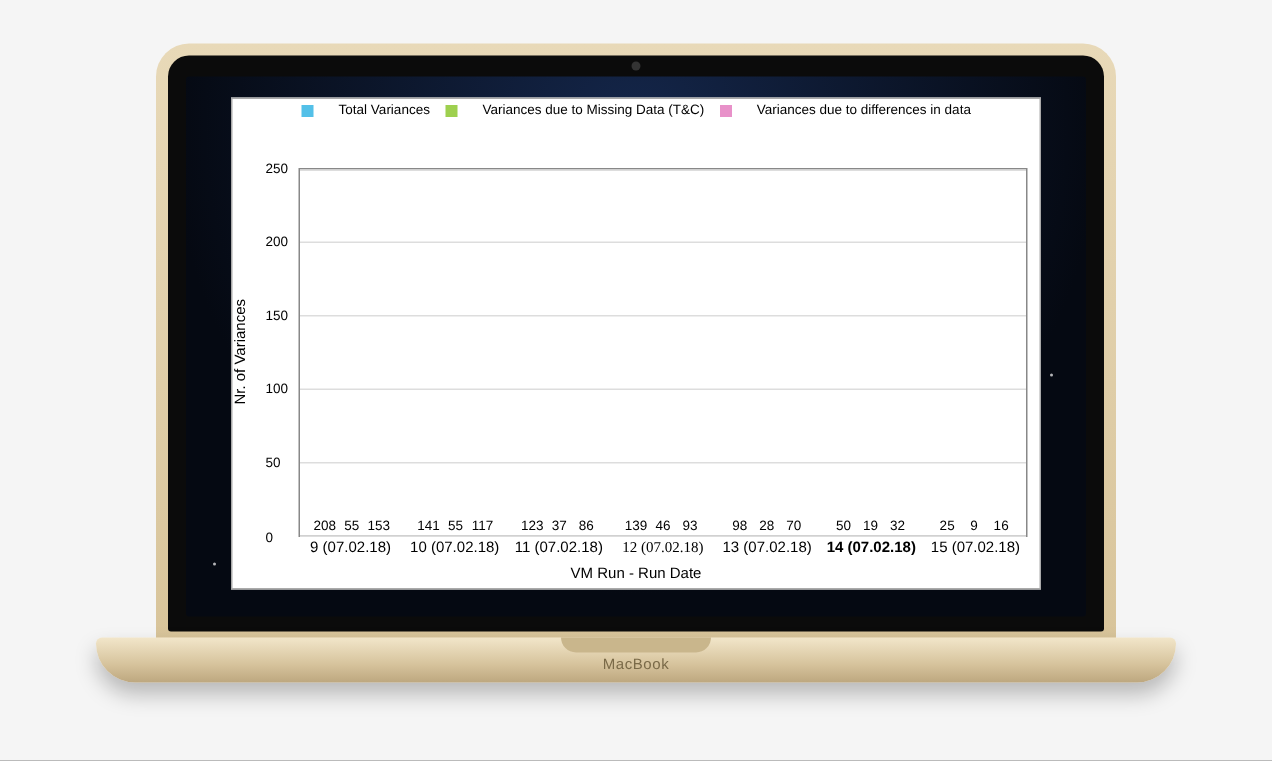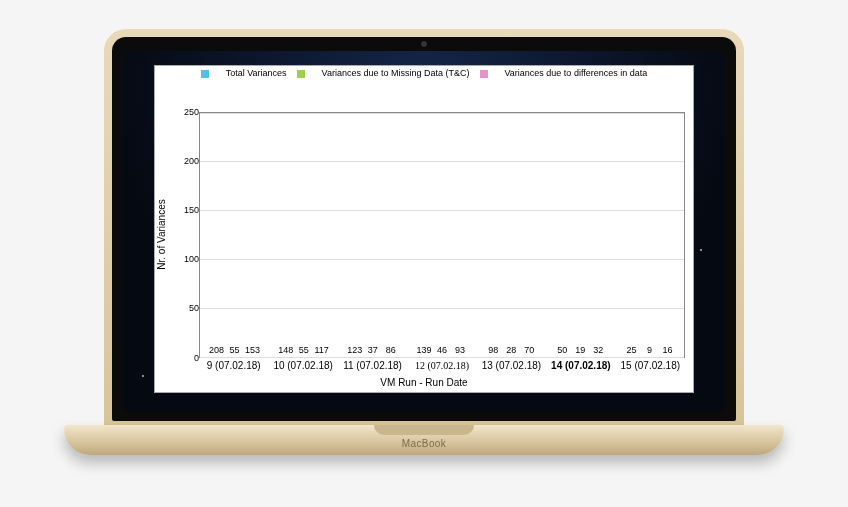--- a/index.html
+++ b/index.html
@@ -16,21 +16,21 @@
   .notch{position:absolute;top:0;left:50%;transform:translateX(-50%);width:100px;height:10px;background:#c9b68c;border-radius:0 0 10px 10px}
   .brand{position:absolute;bottom:6px;left:50%;transform:translateX(-50%);font-size:10px;color:#7a6a48;letter-spacing:.4px}
   .title{text-align:center;font-weight:bold;font-size:15px;margin:6px 0 0 0}
   .legend{display:flex;justify-content:center;gap:10px;font-size:9px;margin-top:2px}
   .lg{display:flex;align-items:flex-end;gap:17px}
   .sw{width:8px;height:8px}
   .plot-wrap{position:absolute;top:46px;left:44px;right:8px;bottom:34px}
   .ylabel{position:absolute;left:6px;top:50%;transform:translateX(-50%) rotate(-90deg);transform-origin:center;font-size:10px;white-space:nowrap}
   .xlabel{position:absolute;left:0;right:0;bottom:4px;text-align:center;font-size:10px}
   .yticks{position:absolute;left:26px;top:46px;bottom:34px;width:18px}
-  .ytick{position:absolute;right:0;font-size:9px;transform:translateY(50%);width:22px;text-align:right}
+  .ytick{position:absolute;right:0;font-size:9px;transform:translateY(50%);width:22px;}
   .plot{position:absolute;inset:0;border:1px solid #888;background:#fff}
   .grid{position:absolute;left:0;right:0;height:0;border-top:1px solid #ddd}
   .xticks{position:absolute;left:44px;right:8px;bottom:18px;height:14px}
   .xtick{position:absolute;font-size:10px;transform:translateX(-50%);white-space:nowrap;top:0}
   .group{position:absolute;bottom:0;display:flex;align-items:flex-end;gap:2px;transform:translateX(-50%)}
   .bar{width:16px;position:relative}
   .barlabel{position:absolute;top:-12px;left:50%;transform:translateX(-50%);font-size:9px}
 </style>
 </head>
 <body>
@@ -91,21 +91,21 @@
                     </div>
                     <div class="bar" style="height: 22%; background: rgb(158, 208, 79);">
                       <div class="barlabel">55</div>
                     </div>
                     <div class="bar" style="height: 61.2%; background: rgb(232, 145, 201);">
                       <div class="barlabel">153</div>
                     </div>
                   </div>
                   <div class="group" style="left: 21.4286%;">
                     <div class="bar" style="height: 68.8%; background: rgb(83, 192, 232);">
-                      <div class="barlabel">148</div>
+                      <div class="barlabel">141</div>
                     </div>
                     <div class="bar" style="height: 22%; background: rgb(158, 208, 79);">
                       <div class="barlabel">55</div>
                     </div>
                     <div class="bar" style="height: 46.8%; background: rgb(232, 145, 201);">
                       <div class="barlabel">117</div>
                     </div>
                   </div>
                   <div class="group" style="left: 35.7143%;">
                     <div class="bar" style="height: 49.2%; background: rgb(83, 192, 232);">

